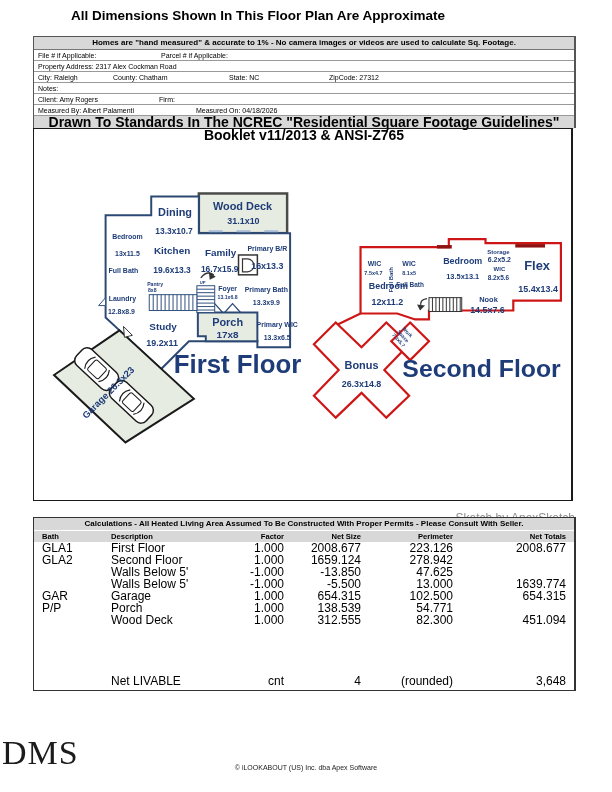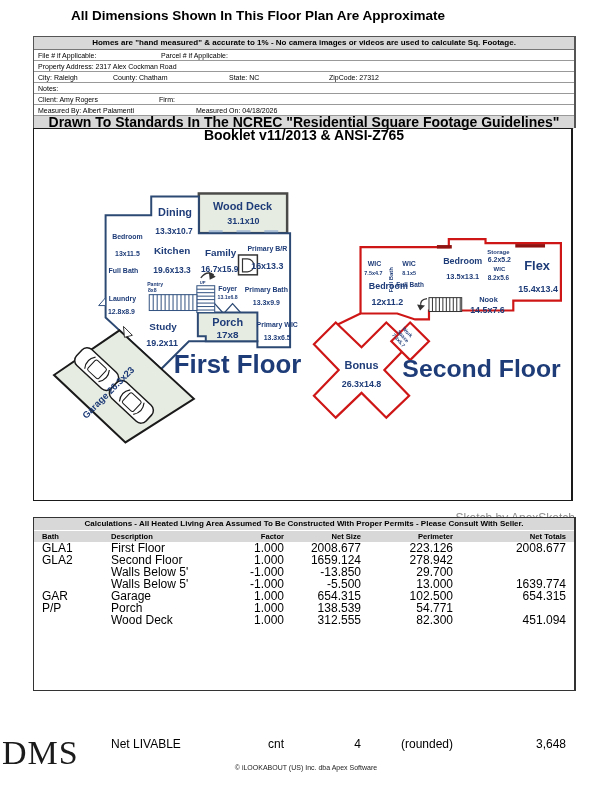--- a/index.html
+++ b/index.html
@@ -21,21 +21,21 @@
   .sketch-credit{top:511px;right:37px;font-size:12px;color:#909090;}
   
   .calc-box{left:33px;top:517px;width:543px;height:174px;border:1px solid #333;border-right-width:2px;box-sizing:border-box;background:#fff;}
   .calc-title{height:12px;line-height:12px;background:#d8d8d8;text-align:center;font-size:8px;font-weight:bold;border-bottom:1px solid #fff;}
   .calc-grid{display:grid;grid-template-columns:77px 96px 77px 77px 92px 1fr;height:12px;line-height:12px;font-size:12px;}
   .calc-head{background:#d8d8d8;font-weight:bold;font-size:7.6px;height:11px;line-height:11px;}
   .c{white-space:nowrap;}
   .c.code{padding-left:8px;}
   .c.num{text-align:right;}
   .c.last{text-align:right;padding-right:8px;}
-  .netliv{margin-top:112px;}
+  .netliv{margin-top:49px;}
   
   .footer{top:764px;left:0;width:612px;text-align:center;font-size:7px;color:#222;}
   .watermark{left:2px;top:734px;font-family:"Liberation Serif",serif;font-size:34px;color:#1b1b1b;letter-spacing:1px;text-align:center;}
 </style>
 </head>
 <body>
 
 <div class="abs page-title">All Dimensions Shown In This Floor Plan Are Approximate</div>
 
 <div class="abs hdr-box">
@@ -224,21 +224,21 @@
       <span class="c num">1.000</span>
       <span class="c num">1659.124</span>
       <span class="c num">278.942</span>
       <span class="c last"></span>
   </div>
   <div class="calc-grid">
     <span class="c code"></span>
       <span class="c">Walls Below 5'</span>
       <span class="c num">-1.000</span>
       <span class="c num">-13.850</span>
-      <span class="c num">29.700</span>
+      <span class="c num">47.625</span>
       <span class="c last"></span>
   </div>
   <div class="calc-grid">
     <span class="c code"></span>
       <span class="c">Walls Below 5'</span>
       <span class="c num">-1.000</span>
       <span class="c num">-5.500</span>
       <span class="c num">13.000</span>
       <span class="c last">1639.774</span>
   </div>

